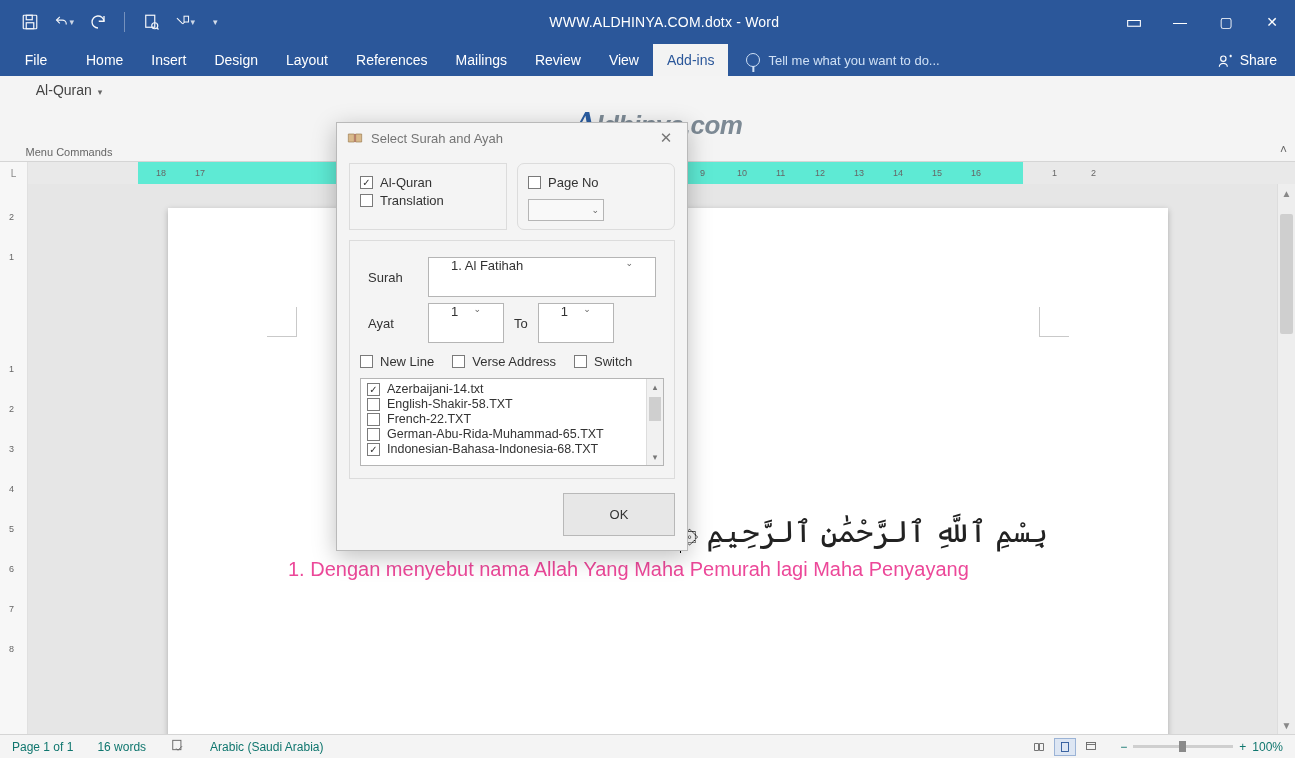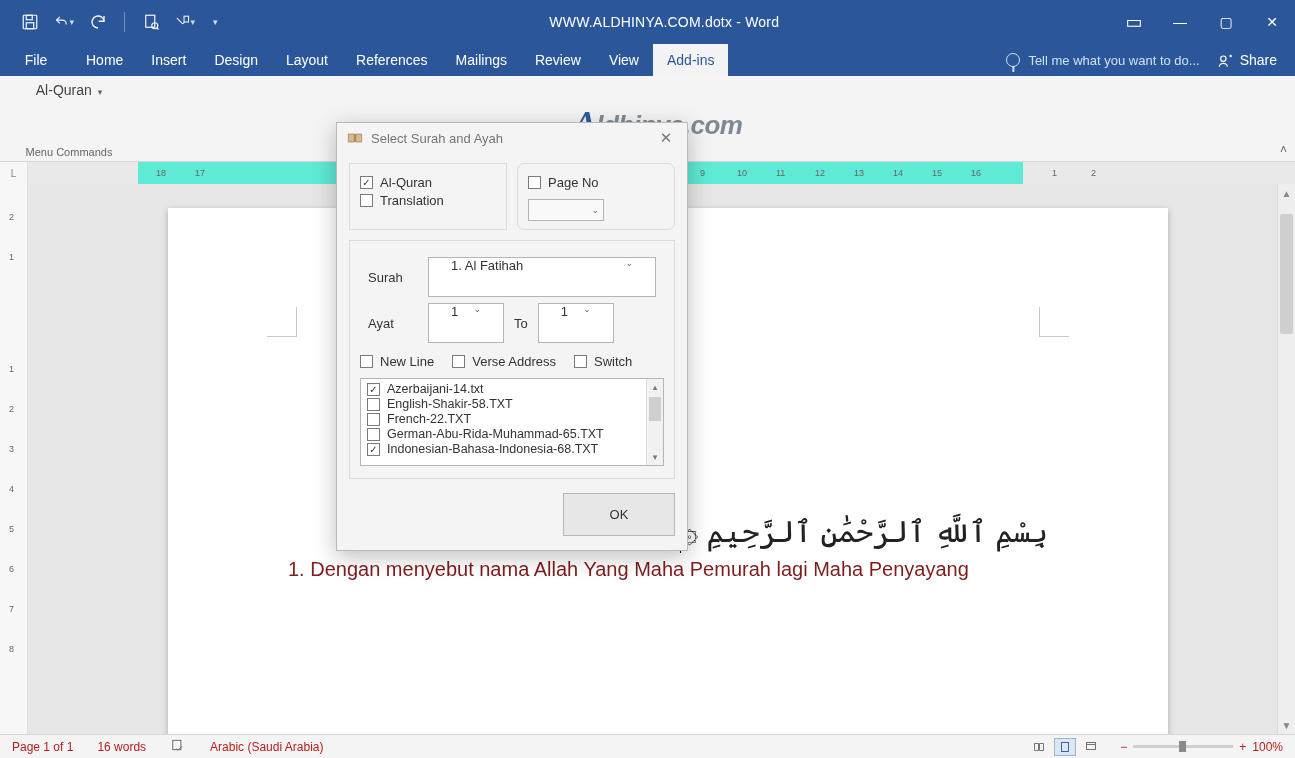--- a/index.html
+++ b/index.html
@@ -14,21 +14,21 @@
   .title { flex: 1; text-align: center; font-size: 14px; font-weight: 400; letter-spacing: .2px; }
   .winctrls { display: flex; }
   .winctrl { width: 46px; height: 44px; display: flex; align-items: center; justify-content: center; font-size: 14px; }
   .winctrl.ribopt { font-size: 18px; }
 
   
   .ribbon-tabs { display: flex; align-items: stretch; height: 32px; background: #2b579a; color: #fff; }
   .file-tab { width: 72px; display: flex; align-items: center; justify-content: center; background: #2b579a; font-size: 14px; }
   .tab { padding: 0 14px; display: flex; align-items: center; font-size: 14px; cursor: default; }
   .tab.active { background: #f3f3f3; color: #2b579a; }
-  .tellme { flex: 1; display: flex; align-items: center; gap: 8px; padding-left: 18px; color: #cfe0f5; font-size: 13px; justify-content: flex-end; }
+  .tellme { flex: 1; display: flex; align-items: center; gap: 8px; padding-left: 18px; color: #cfe0f5; font-size: 13px; }
   .tellme-icon { width: 14px; height: 14px; border: 1.3px solid #cfe0f5; border-radius: 50%; position: relative; }
   .tellme-icon::after { content: ""; position: absolute; left: 50%; bottom: -6px; width: 1.3px; height: 6px; background: #cfe0f5; transform: translateX(-50%); }
   .share { padding: 0 18px; display: flex; align-items: center; gap: 6px; font-size: 14px; }
   .share-icon { width: 16px; height: 16px; }
 
   
   .ribbon-body { height: 86px; background: #f4f4f4; border-bottom: 1px solid #d5d5d5; position: relative; }
   .group { position: absolute; left: 14px; top: 0; width: 110px; height: 86px; text-align: center; }
   .group-btn { padding-top: 6px; font-size: 14px; color: #444; }
   .group-btn .chev { font-size: 9px; margin-left: 2px; color: #666; }
@@ -49,24 +49,24 @@
   .vscroll-thumb { position: absolute; left: 2px; right: 2px; top: 30px; height: 120px; background: #cfcfcf; border-radius: 2px; }
   .vscroll-arrow { position: absolute; left: 0; right: 0; height: 18px; display: flex; align-items: center; justify-content: center; font-size: 10px; color: #888; }
 
   .page { position: absolute; left: 140px; top: 24px; width: 1000px; height: 700px; background: #fff; box-shadow: 0 2px 6px rgba(0,0,0,.25); }
   .margin-mark { position: absolute; width: 30px; height: 30px; }
   .margin-mark.tl { left: 100px; top: 100px; border-left: 1px solid #c9c9c9; border-top: 1px solid #c9c9c9; transform: translate(-1px,-1px) rotate(180deg); }
   .margin-mark.tr { right: 100px; top: 100px; border-right: 1px solid #c9c9c9; border-top: 1px solid #c9c9c9; transform: translate(1px,-1px) rotate(180deg); }
 
   .arabic-line { position: absolute; top: 300px; right: 120px; direction: rtl; font-size: 30px; font-family: "Traditional Arabic","Amiri","Scheherazade",serif; color: #222; }
   .arabic-cursor { display: inline-block; width: 1px; height: 34px; background: #000; vertical-align: middle; margin-left: 2px; }
-  .trans-line { position: absolute; top: 350px; left: 120px; right: 120px; font-size: 20px; color: #7f1d1d; }
-
-  
-  .statusbar { position: absolute; left: 0; right: 0; bottom: 0; height: 24px; background: #f4f4f4; border-top: 1px solid #d5d5d5; display: flex; align-items: center; font-size: 12px; color: #b91c1c; }
+  .trans-line { position: absolute; top: 350px; left: 120px; right: 120px; font-size: 20px; color: #ec4899; }
+
+  
+  .statusbar { position: absolute; left: 0; right: 0; bottom: 0; height: 24px; background: #f4f4f4; border-top: 1px solid #d5d5d5; display: flex; align-items: center; font-size: 12px; color: #0f766e; }
   .sb-item { padding: 0 12px; }
   .sb-flex { flex: 1; }
   .sb-views { display: flex; gap: 4px; padding-right: 6px; }
   .sb-view { width: 22px; height: 18px; display: flex; align-items: center; justify-content: center; border: 1px solid transparent; }
   .sb-view.active { background: #dde6f3; border: 1px solid #9bb3d6; }
   .zoom { display: flex; align-items: center; gap: 6px; padding: 0 12px; }
   .zoom-track { width: 100px; height: 3px; background: #cfcfcf; position: relative; }
   .zoom-thumb { position: absolute; top: -4px; width: 7px; height: 11px; background: #8a8a8a; left: 46px; }
 
   

